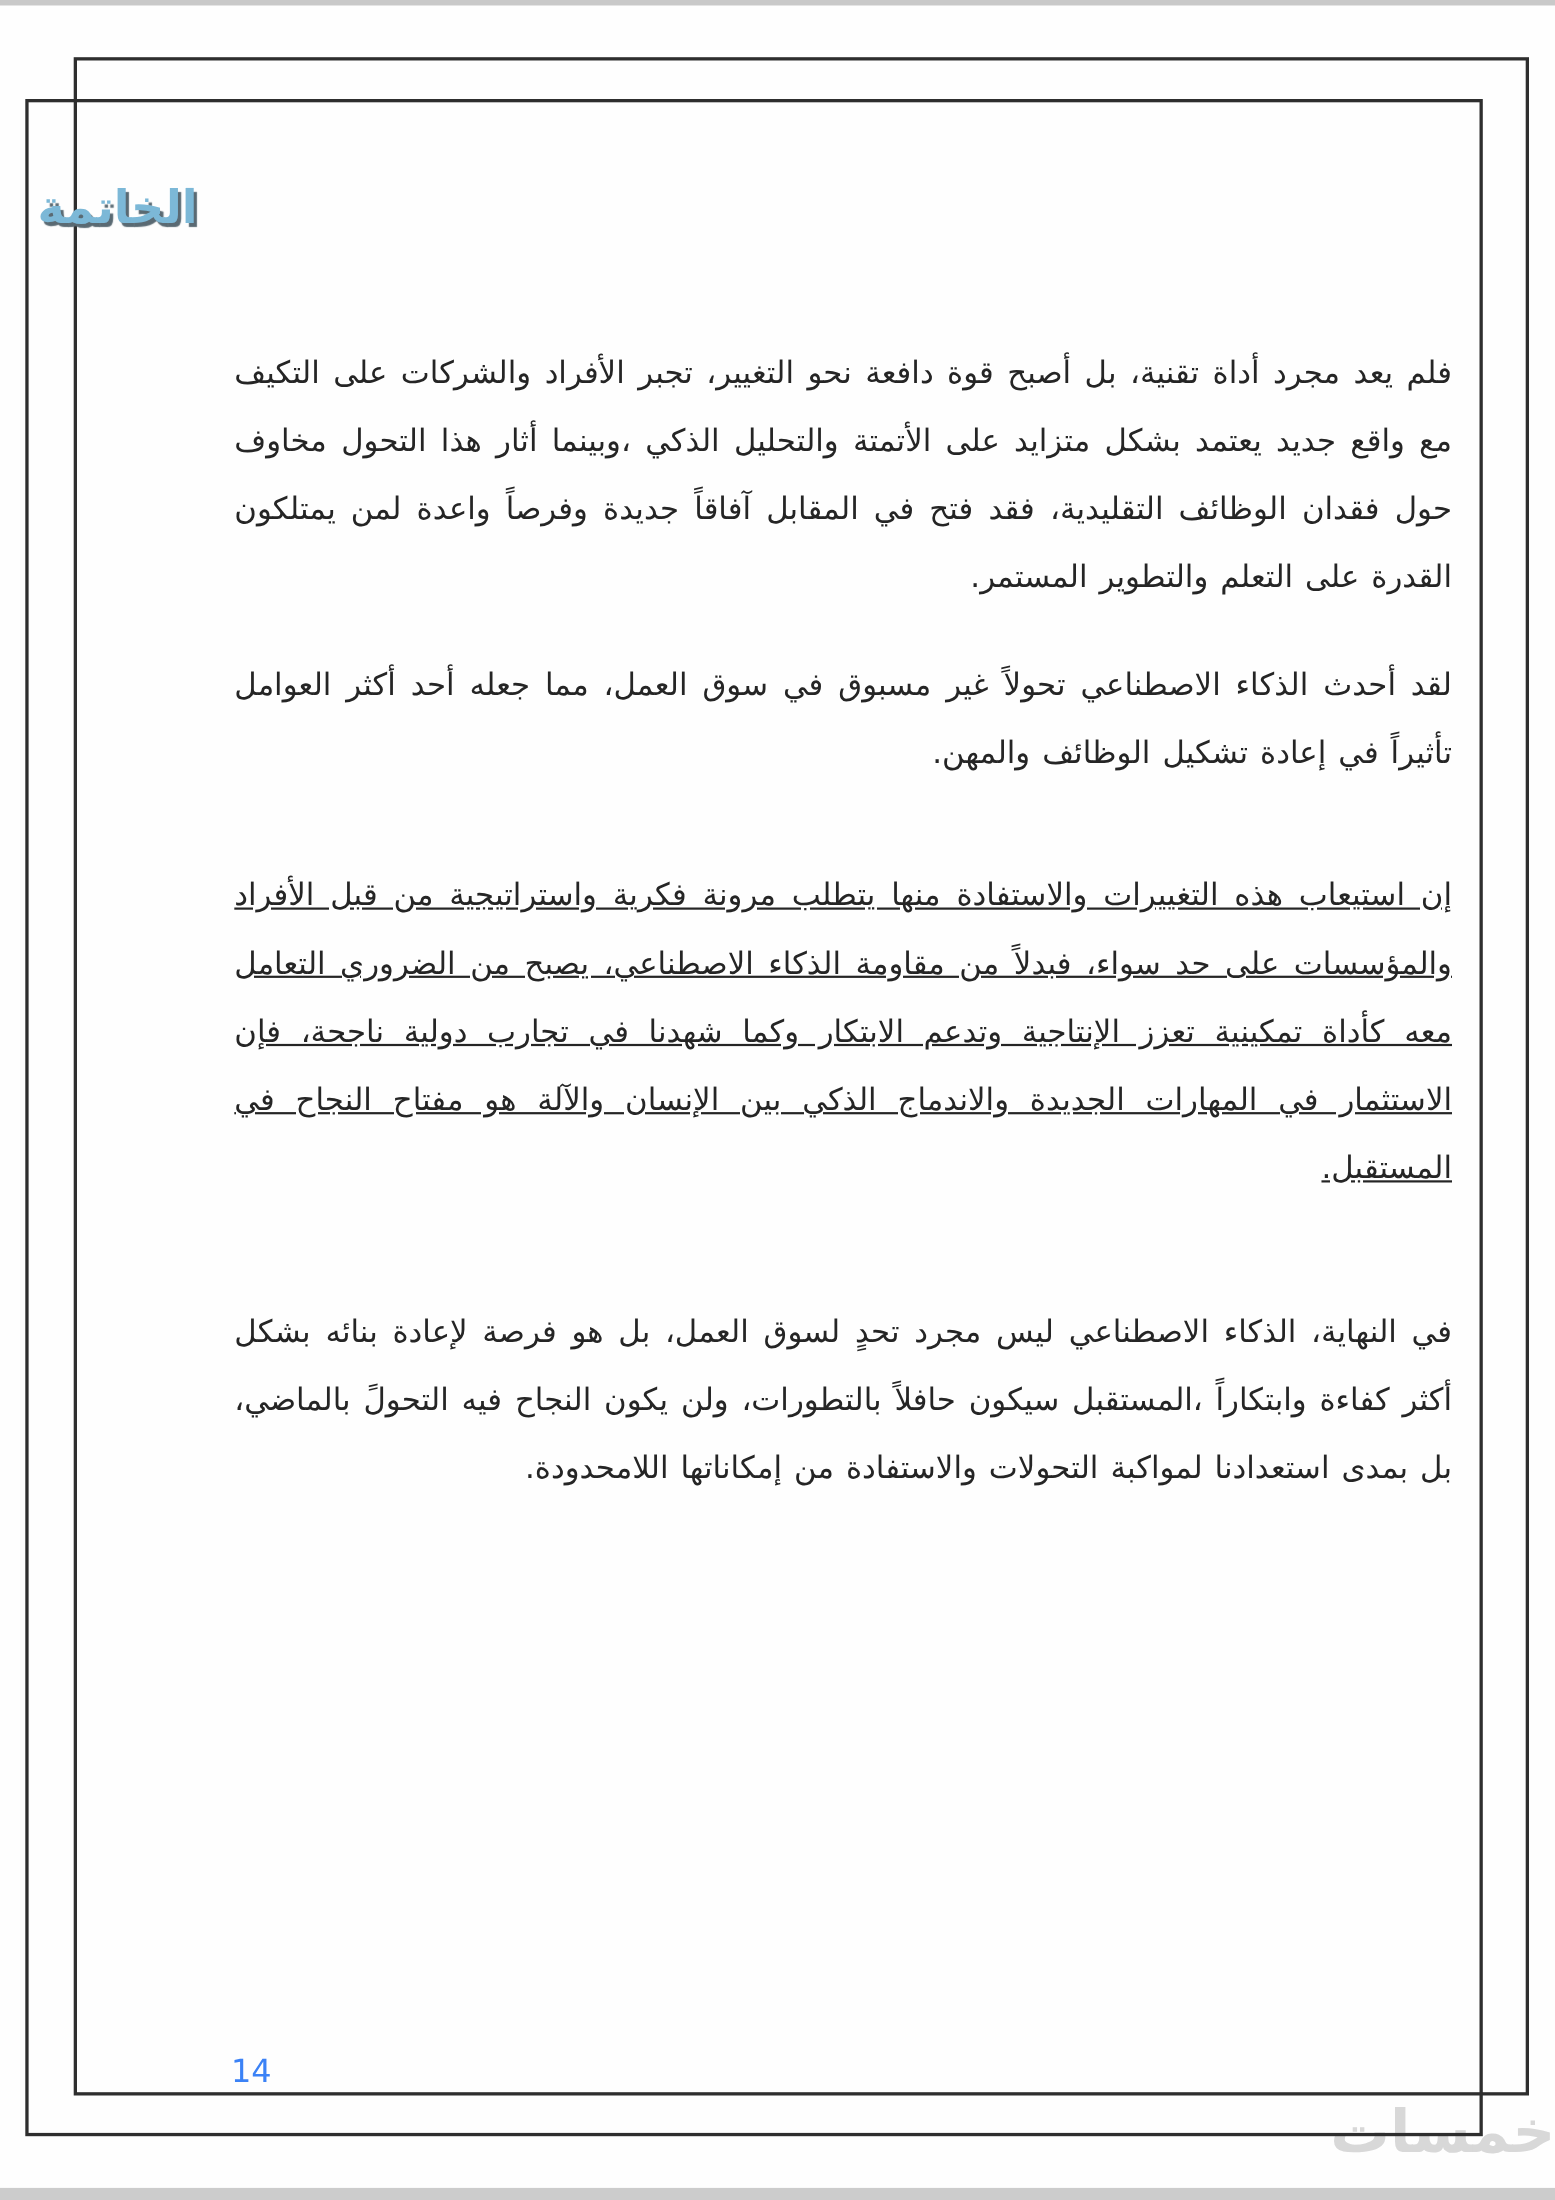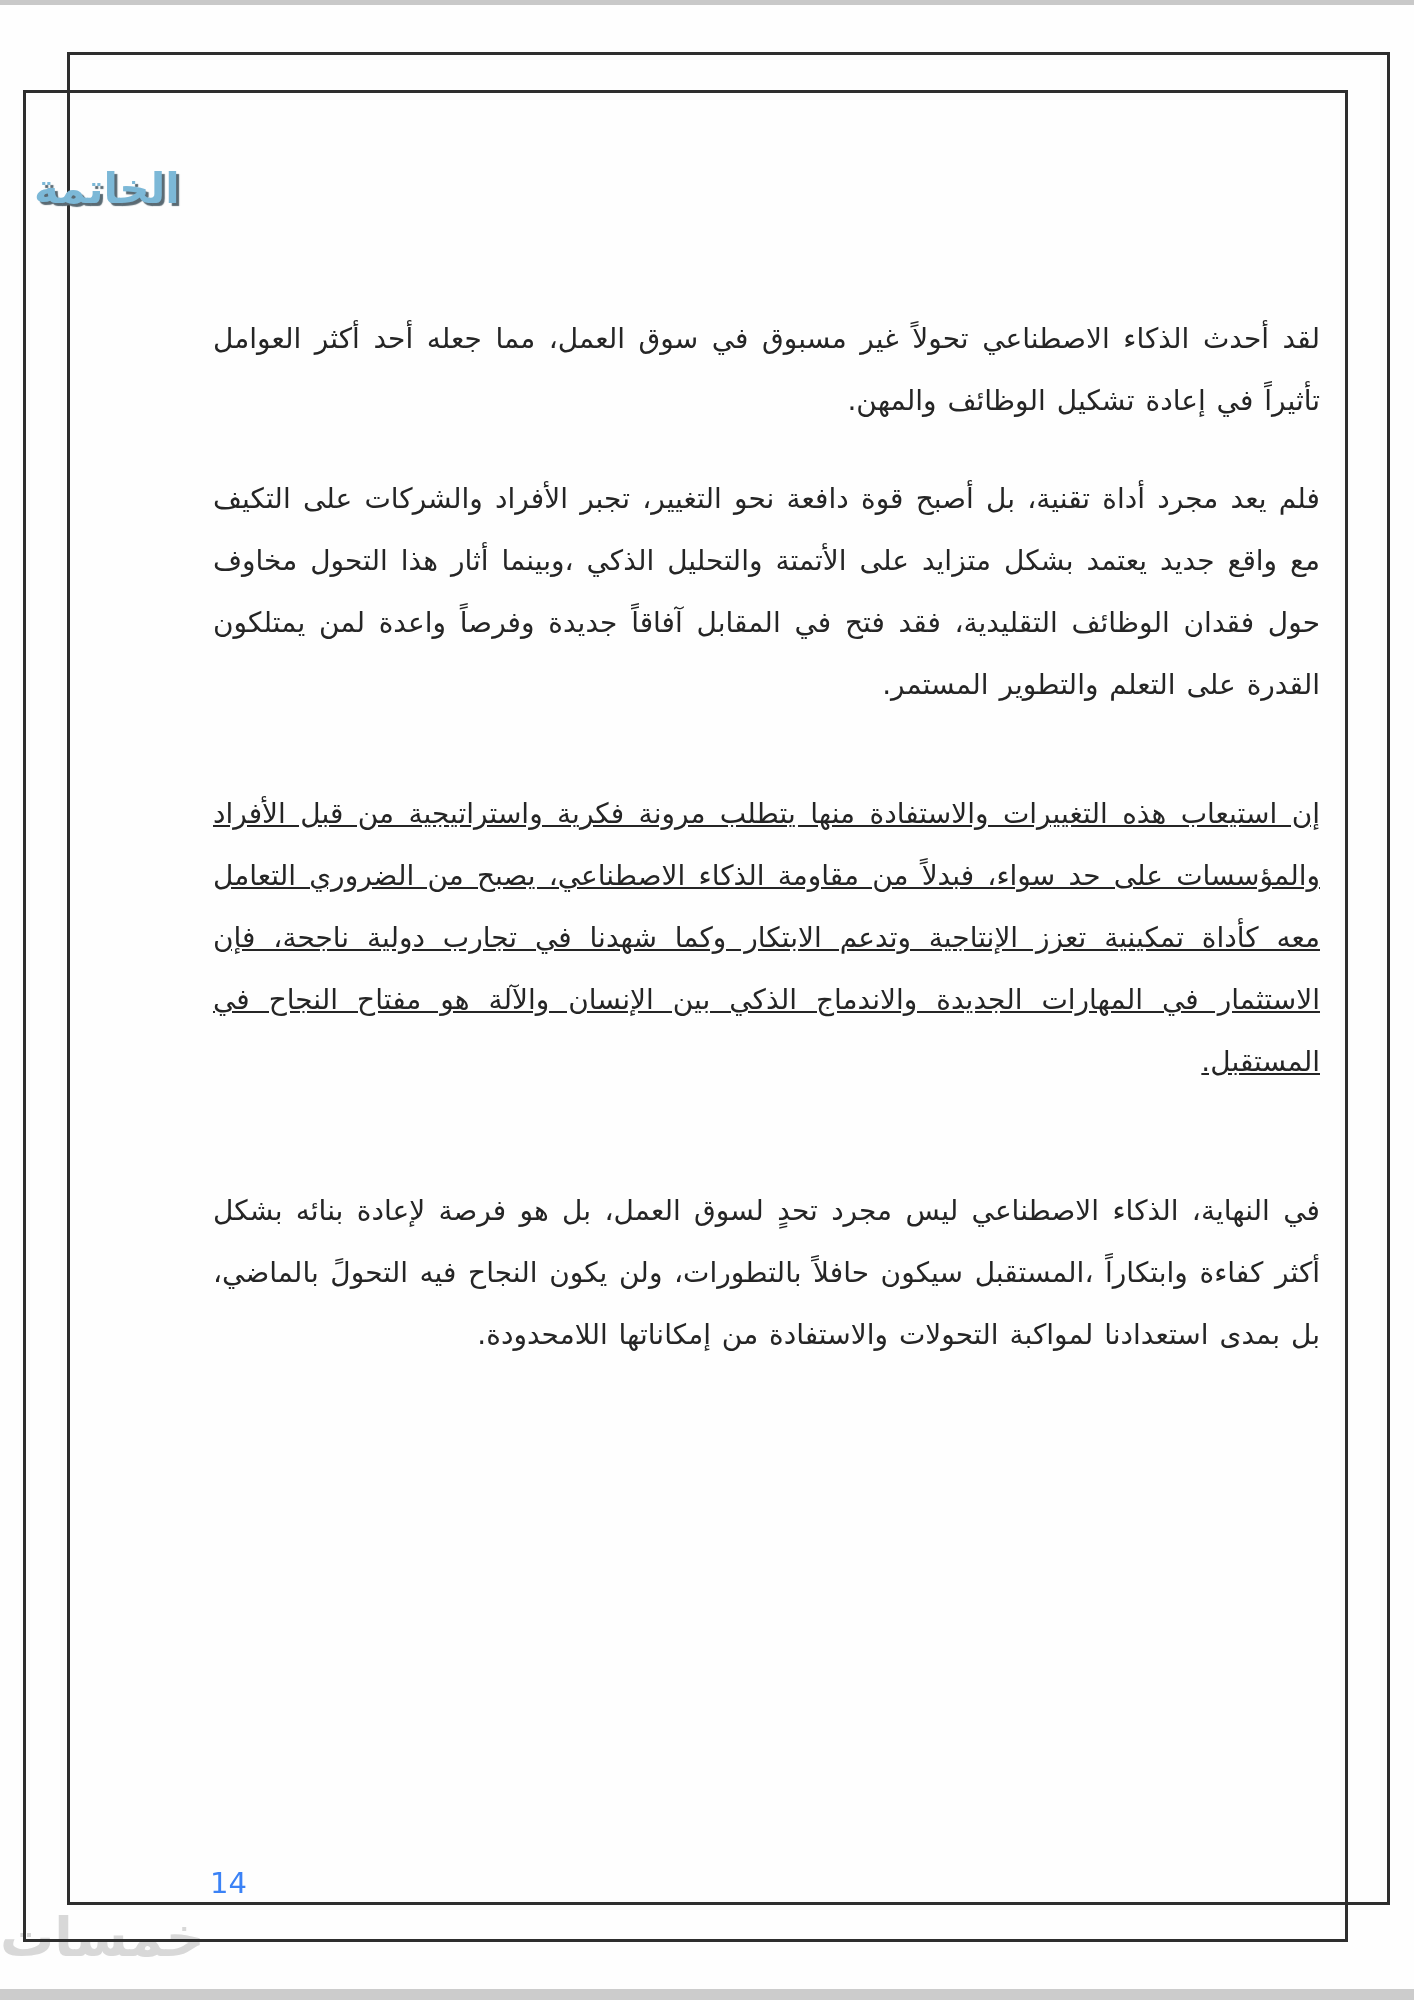--- a/index.html
+++ b/index.html
@@ -72,21 +72,21 @@
     position:absolute;
     top:1866px;left:210px;
     font-size:29px;
     color:#3b82f6;
     z-index:5;
     background:transparent;
   }
   .watermark{
     position:absolute;
     top:1906px;left:0;width:1414px;
-    text-align:left;
+    text-align:right;
     direction:rtl;
     font-size:54px;
     font-weight:bold;
     color:var(--watermark-color);
     z-index:1;
     letter-spacing:2px;
   }
 </style>
 </head>
 <body>
@@ -94,21 +94,21 @@
 <div class="strip top"></div>
 
 <div class="watermark">خمسات</div>
 
 <div class="frame frame-front"></div>
 <div class="frame frame-back"></div>
 
 <h1 class="title">الخاتمة</h1>
 
 <div class="content">
+  <p>فلم يعد مجرد أداة تقنية، بل أصبح قوة دافعة نحو التغيير، تجبر الأفراد والشركات على التكيف مع واقع جديد يعتمد بشكل متزايد على الأتمتة والتحليل الذكي ،وبينما أثار هذا التحول مخاوف حول فقدان الوظائف التقليدية، فقد فتح في المقابل آفاقاً جديدة وفرصاً واعدة لمن يمتلكون القدرة على التعلم والتطوير المستمر.</p>
   <p>لقد أحدث الذكاء الاصطناعي تحولاً غير مسبوق في سوق العمل، مما جعله أحد أكثر العوامل تأثيراً في إعادة تشكيل الوظائف والمهن.</p>
-  <p>فلم يعد مجرد أداة تقنية، بل أصبح قوة دافعة نحو التغيير، تجبر الأفراد والشركات على التكيف مع واقع جديد يعتمد بشكل متزايد على الأتمتة والتحليل الذكي ،وبينما أثار هذا التحول مخاوف حول فقدان الوظائف التقليدية، فقد فتح في المقابل آفاقاً جديدة وفرصاً واعدة لمن يمتلكون القدرة على التعلم والتطوير المستمر.</p>
   <p>إن استيعاب هذه التغييرات والاستفادة منها يتطلب مرونة فكرية واستراتيجية من قبل الأفراد والمؤسسات على حد سواء، فبدلاً من مقاومة الذكاء الاصطناعي، يصبح من الضروري التعامل معه كأداة تمكينية تعزز الإنتاجية وتدعم الابتكار وكما شهدنا في تجارب دولية ناجحة، فإن الاستثمار في المهارات الجديدة والاندماج الذكي بين الإنسان والآلة هو مفتاح النجاح في المستقبل.</p>
   <p>في النهاية، الذكاء الاصطناعي ليس مجرد تحدٍ لسوق العمل، بل هو فرصة لإعادة بنائه بشكل أكثر كفاءة وابتكاراً ،المستقبل سيكون حافلاً بالتطورات، ولن يكون النجاح فيه التحولً بالماضي، بل بمدى استعدادنا لمواكبة التحولات والاستفادة من إمكاناتها اللامحدودة.</p>
 </div>
 
 <div class="page-number">14</div>
 
 <div class="strip bottom"></div>
 
 </body></html>

